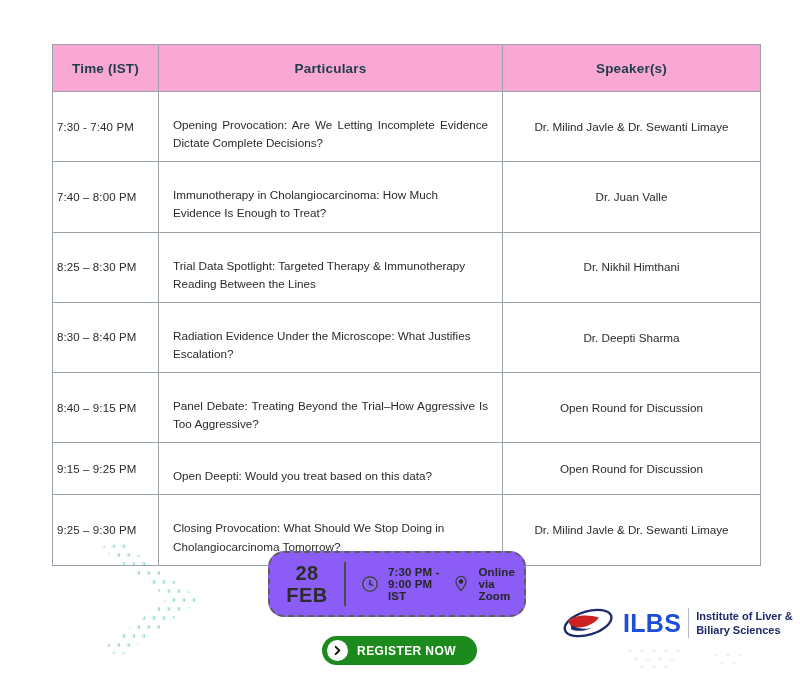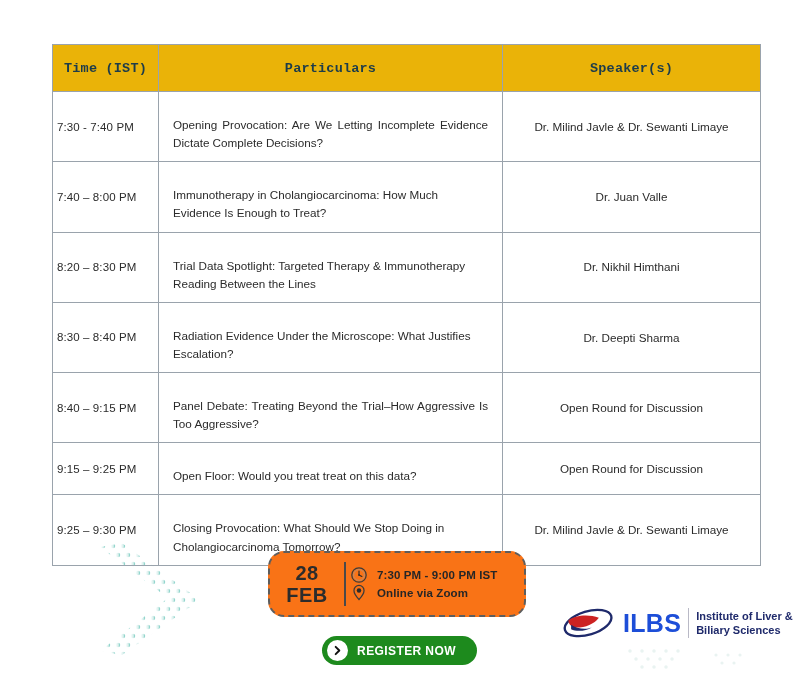--- a/index.html
+++ b/index.html
@@ -41,23 +41,23 @@
     width: 708px;
     border-collapse: collapse;
     table-layout: fixed;
   }
   .agenda-table td, .agenda-table th {
     border: 1px solid #9aa3ac;
     vertical-align: middle;
     box-sizing: border-box;
   }
   .agenda-table thead th {
-    background: #eab308;
+    background: #f9a8d4;
     color: #1d3c4a;
-    font-family: Liberation Mono, monospace;
+    font-family: Liberation Sans, sans-serif;
     font-weight: bold;
     font-size: 13.5px;
     height: 47px;
     text-align: center;
     letter-spacing: .2px;
   }
   .col-time  { width: 106px; }
   .col-part  { width: 344px; }
   .col-spk   { width: 258px; }
 
@@ -88,44 +88,44 @@
     position: absolute;
     left: 268px;
     top: 551px;
     width: 258px;
     height: 66px;
     border: 2px dashed #5d5d5d;
     border-radius: 16px;
     display: flex;
     align-items: center;
     box-sizing: border-box;
-    background: #f97316;
+    background: #8b5cf6;
   }
   .info-date {
     width: 74px;
     text-align: center;
     font-family: "Liberation Sans", sans-serif;
     font-weight: bold;
     color: #2c2c2c;
     line-height: 1.12;
     flex: 0 0 auto;
   }
   .info-date .d-day   { font-size: 20px; display: block; letter-spacing: .5px; }
   .info-date .d-month { font-size: 20px; display: block; letter-spacing: .5px; }
   .info-sep {
     width: 2px;
     height: 44px;
     background: #4a4a4a;
     flex: 0 0 auto;
   }
   .info-lines {
     flex: 1 1 auto;
-    padding-left: 4px;
+    padding-left: 15px;
     display: flex;
-    flex-direction: column;
+    flex-direction: row;
     justify-content: center;
   }
   .info-line {
     display: flex;
     align-items: center;
     gap: 9px;
     font-size: 11.5px;
     font-weight: bold;
     color: #262626;
     letter-spacing: .1px;
@@ -397,37 +397,37 @@
       <td class="cell-time">7:30 - 7:40 PM</td>
       <td class="cell-part justify">Opening Provocation: Are We Letting Incomplete Evidence Dictate Complete Decisions?</td>
       <td class="cell-spk">Dr. Milind Javle &amp; Dr. Sewanti Limaye</td>
     </tr>
     <tr style="height:53px;">
       <td class="cell-time">7:40 – 8:00 PM</td>
       <td class="cell-part">Immunotherapy in Cholangiocarcinoma: How Much Evidence Is Enough to Treat?</td>
       <td class="cell-spk">Dr. Juan Valle</td>
     </tr>
     <tr style="height:56px;">
-      <td class="cell-time">8:20 – 8:30 PM</td>
+      <td class="cell-time">8:25 – 8:30 PM</td>
       <td class="cell-part">Trial Data Spotlight: Targeted Therapy &amp; Immunotherapy Reading Between the Lines</td>
       <td class="cell-spk">Dr. Nikhil Himthani</td>
     </tr>
     <tr style="height:56px;">
       <td class="cell-time">8:30 – 8:40 PM</td>
       <td class="cell-part">Radiation Evidence Under the Microscope: What Justifies Escalation?</td>
       <td class="cell-spk">Dr. Deepti Sharma</td>
     </tr>
     <tr style="height:59px;">
       <td class="cell-time">8:40 – 9:15 PM</td>
       <td class="cell-part justify">Panel Debate: Treating Beyond the Trial–How Aggressive Is Too Aggressive?</td>
       <td class="cell-spk">Open Round for Discussion</td>
     </tr>
     <tr style="height:51px;">
       <td class="cell-time">9:15 – 9:25 PM</td>
-      <td class="cell-part">Open Floor: Would you treat treat on this data?</td>
+      <td class="cell-part">Open Deepti: Would you treat based on this data?</td>
       <td class="cell-spk">Open Round for Discussion</td>
     </tr>
     <tr style="height:56px;">
       <td class="cell-time">9:25 – 9:30 PM</td>
       <td class="cell-part">Closing Provocation: What Should We Stop Doing in Cholangiocarcinoma Tomorrow?</td>
       <td class="cell-spk">Dr. Milind Javle &amp; Dr. Sewanti Limaye</td>
     </tr>
   </tbody>
 </table>
 

